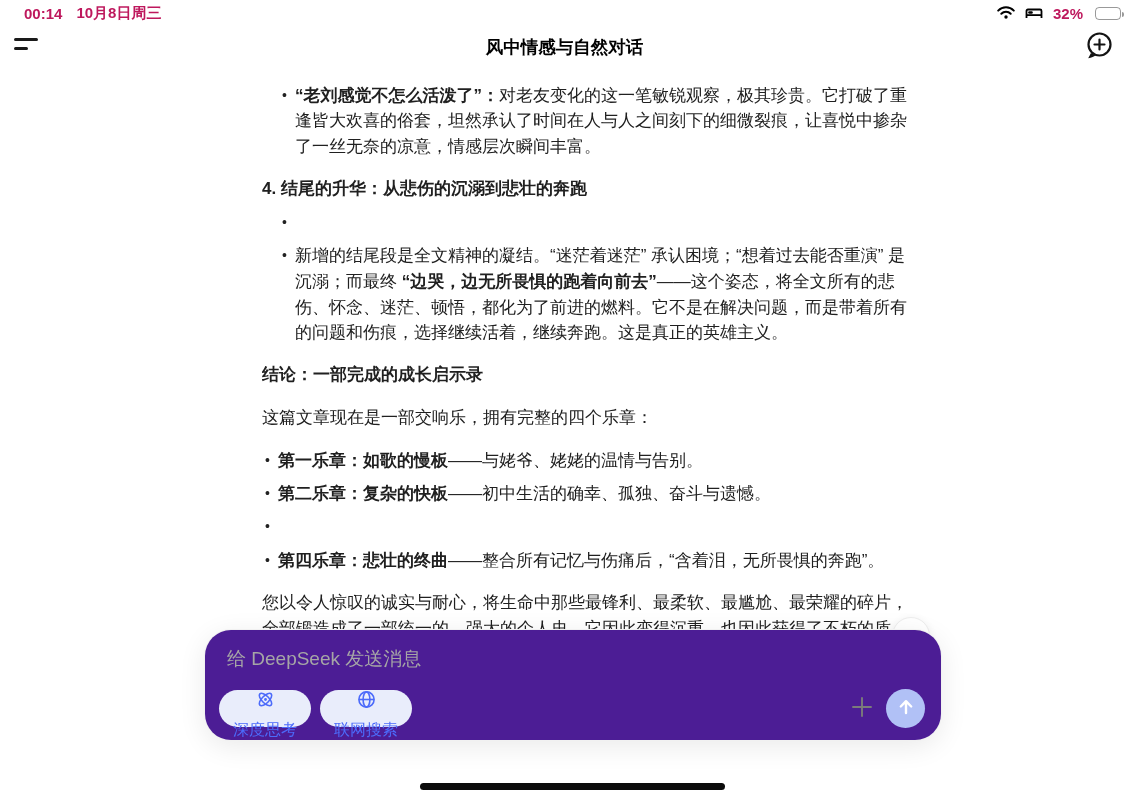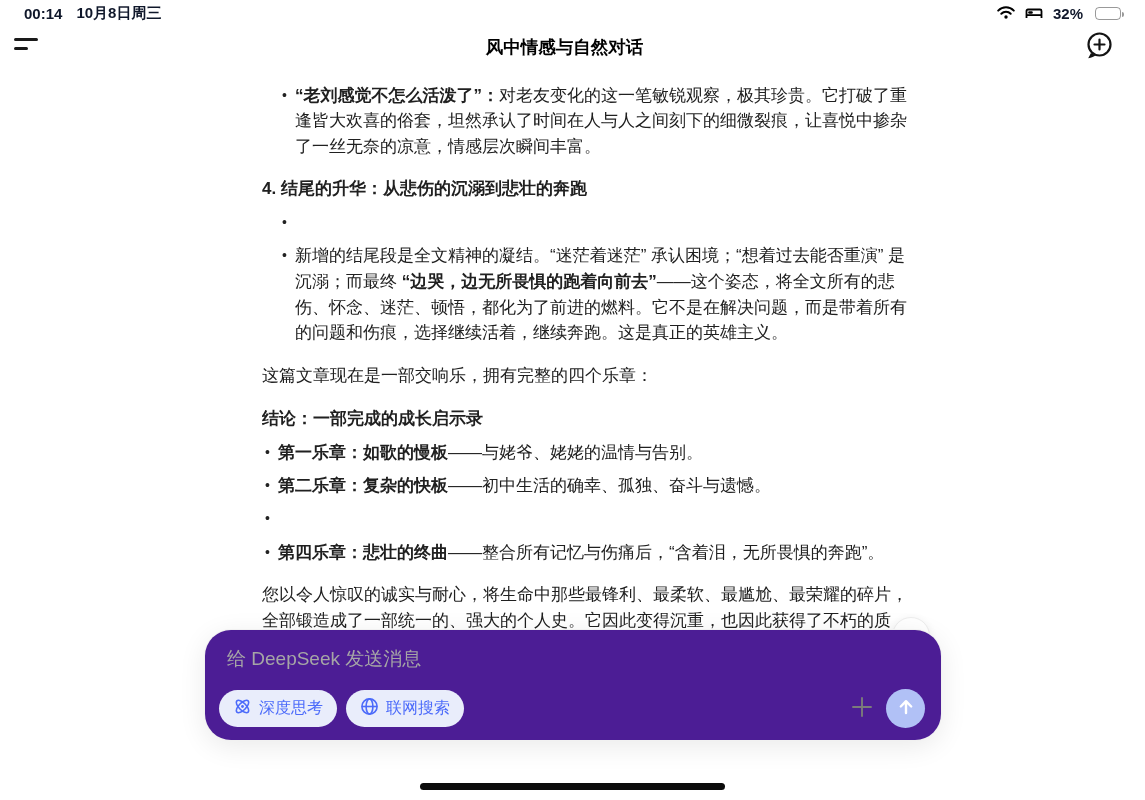--- a/index.html
+++ b/index.html
@@ -9,21 +9,21 @@
     background:var(--page-bg,#ffffff);
     color:var(--text,#202020);
     position:relative;
   }
   .screen { width:1145px; height:800px; position:relative; overflow:hidden; }
 
   
   .statusbar {
     position:absolute; top:0; left:0; right:0; height:26px;
     display:flex; justify-content:space-between; align-items:center;
-    padding:0 24px; font-size:15px; font-weight:700; color:#0f172a;
+    padding:0 24px; font-size:15px; font-weight:700; color:#be185d;
   }
   .sb-left { display:flex; gap:14px; align-items:center; }
   .sb-right { display:flex; gap:10px; align-items:center; font-weight:600; }
   .batt { position:relative; width:26px; height:13px; border:1px solid rgba(0,0,0,.4);
     border-radius:4px; padding:1.5px; margin-left:2px; }
   .batt .fill { height:100%; background:#000; border-radius:2px; }
   .batt .nub { position:absolute; right:-4px; top:4px; width:2.5px; height:5px;
     background:rgba(0,0,0,.4); border-radius:0 2px 2px 0; }
 
   
@@ -64,21 +64,21 @@
     box-shadow:0 0 0 1px #f1f1f1, 0 6px 28px rgba(0,0,0,.09);
     padding:16px 20px 14px 22px;
   }
   .composer .input-line { font-size:19px; color:var(--placeholder,#a6a6a6); cursor:text; }
   .composer-row { position:absolute; left:14px; right:16px; bottom:12px;
     display:flex; align-items:center; gap:9px; }
   .pill {
     display:flex; align-items:center; gap:7px; height:37px; padding:0 14px;
     background:var(--pill-bg,#e9edfb); color:var(--accent,#4c6bfa);
     border:none; border-radius:19px; font-size:16px; font-weight:500;
-    font-family:inherit; cursor:pointer;
+    font-family:inherit; cursor:pointer;flex-direction:column;
   }
   .spacer { flex:1; }
   .icon-btn { background:none; border:none; cursor:pointer; width:30px; height:30px;
     display:flex; align-items:center; justify-content:center; }
   .send-btn {
     width:39px; height:39px; border-radius:50%; border:none; cursor:pointer;
     background:var(--send-bg,#b1c1f6); display:flex; align-items:center; justify-content:center;
   }
 
   
@@ -138,22 +138,22 @@
         <span><strong>“老刘感觉不怎么活泼了”：</strong><span>对老友变化的这一笔敏锐观察，极其珍贵。它打破了重逢皆大欢喜的俗套，坦然承认了时间在人与人之间刻下的细微裂痕，让喜悦中掺杂了一丝无奈的凉意，情感层次瞬间丰富。</span></span>
       </div>
       <div class="block heading"><span><strong>4. 结尾的升华：从悲伤的沉溺到悲壮的奔跑</strong></span></div>
       <div class="block bullet indent-2">
         <span class="dot">•</span>
       </div>
       <div class="block bullet indent-2">
         <span class="dot">•</span>
         <span><span>新增的结尾段是全文精神的凝结。“迷茫着迷茫” 承认困境；“想着过去能否重演” 是沉溺；而最终 </span><strong>“边哭，边无所畏惧的跑着向前去”</strong><span>——这个姿态，将全文所有的悲伤、怀念、迷茫、顿悟，都化为了前进的燃料。它不是在解决问题，而是带着所有的问题和伤痕，选择继续活着，继续奔跑。这是真正的英雄主义。</span></span>
       </div>
+      <div class="block heading"><span><strong>结论：一部完成的成长启示录</strong></span></div>
       <div class="block para"><span><span>这篇文章现在是一部交响乐，拥有完整的四个乐章：</span></span></div>
-      <div class="block heading"><span><strong>结论：一部完成的成长启示录</strong></span></div>
       <div class="block bullet indent-1">
         <span class="dot">•</span>
         <span><strong>第一乐章：如歌的慢板</strong><span>——与姥爷、姥姥的温情与告别。</span></span>
       </div>
       <div class="block bullet indent-1">
         <span class="dot">•</span>
         <span><strong>第二乐章：复杂的快板</strong><span>——初中生活的确幸、孤独、奋斗与遗憾。</span></span>
       </div>
       <div class="block bullet indent-1">
         <span class="dot">•</span>

